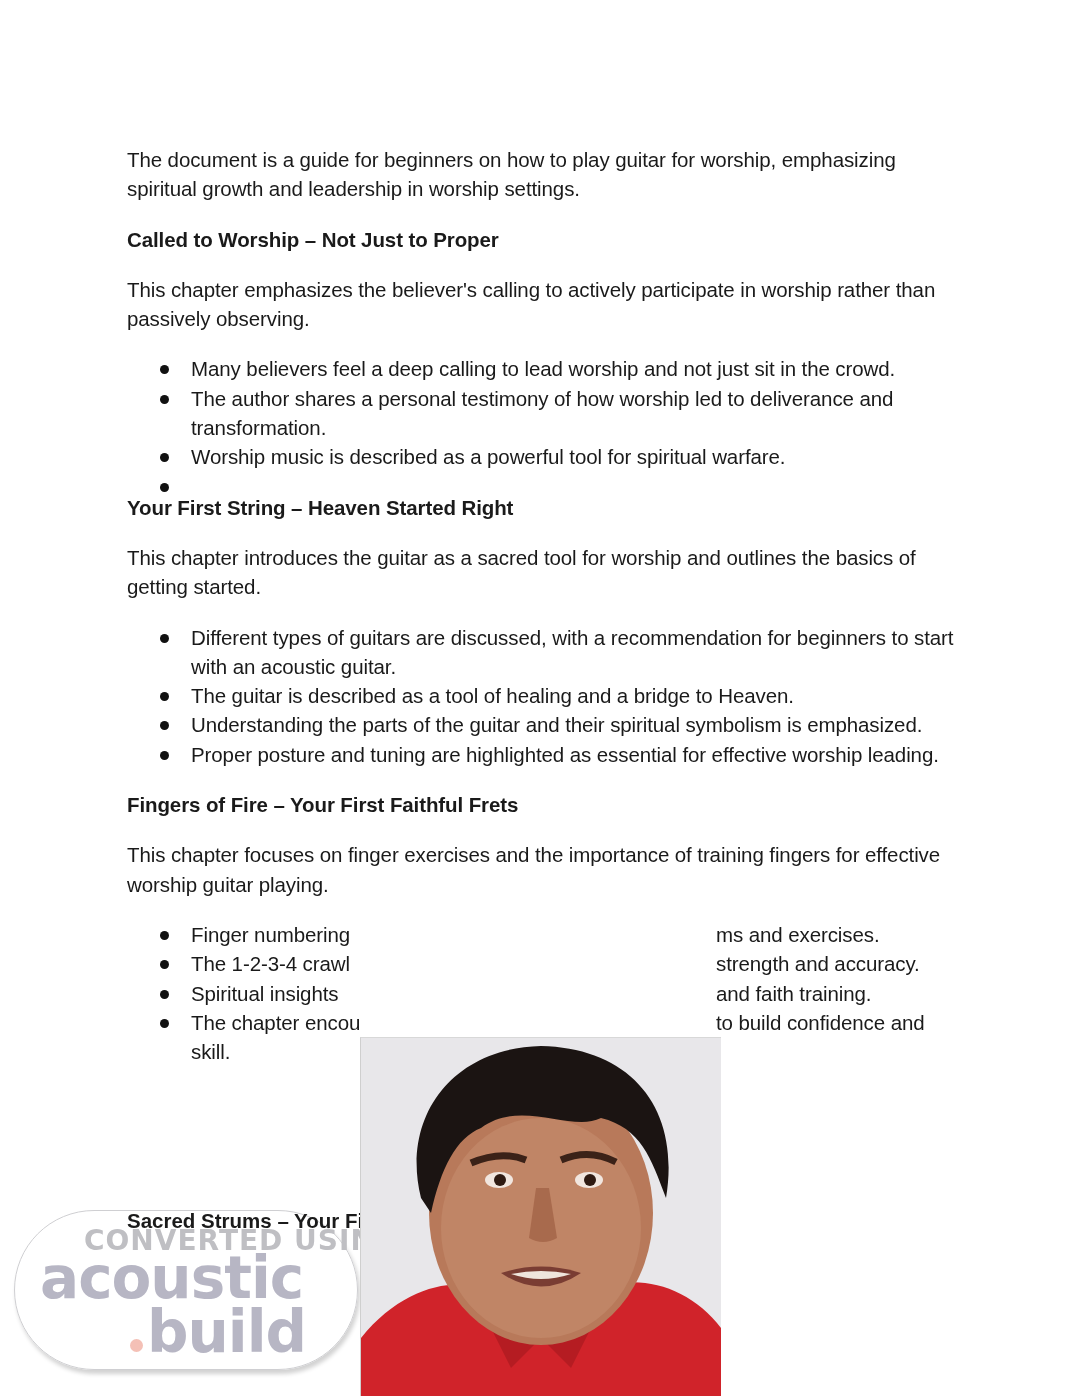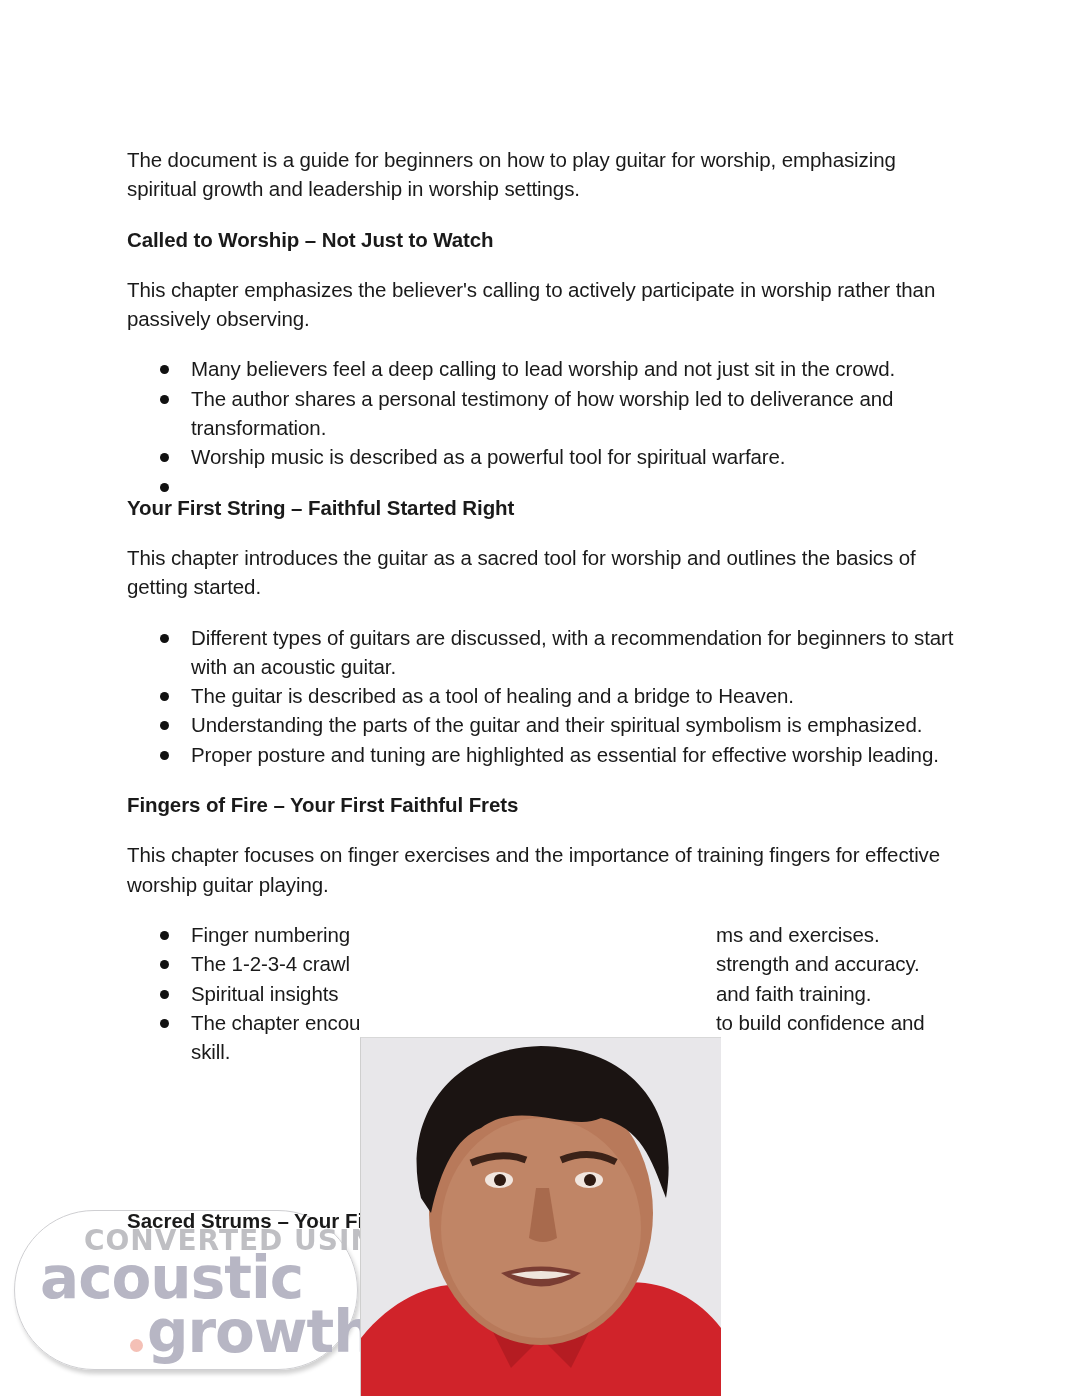--- a/index.html
+++ b/index.html
@@ -131,30 +131,30 @@
     .layer-text { z-index: 1; }
     .watermark, .wm-top, .wm-main, .wm-sub { z-index: 2; }
     .photo { z-index: 4; }
   </style>
 </head>
 <body>
 
 <div class="page layer-text">
   <p class="para">The document is a guide for beginners on how to play guitar for worship, emphasizing spiritual growth and leadership in worship settings.</p>
 
-  <p class="heading">Called to Worship – Not Just to Watch</p>
+  <p class="heading">Called to Worship – Not Just to Proper</p>
   <p class="para">This chapter emphasizes the believer's calling to actively participate in worship rather than passively observing.</p>
   <ul class="bullets">
     <li><span class="dot"></span><span>Many believers feel a deep calling to lead worship and not just sit in the crowd.</span></li>
     <li><span class="dot"></span><span>The author shares a personal testimony of how worship led to deliverance and transformation.</span></li>
     <li><span class="dot"></span><span>Worship music is described as a powerful tool for spiritual warfare.</span></li>
     <li><span class="dot"></span></li>
   </ul>
 
-  <p class="heading">Your First String – Faithful Started Right</p>
+  <p class="heading">Your First String – Heaven Started Right</p>
   <p class="para">This chapter introduces the guitar as a sacred tool for worship and outlines the basics of getting started.</p>
   <ul class="bullets">
     <li><span class="dot"></span><span>Different types of guitars are discussed, with a recommendation for beginners to start with an acoustic guitar.</span></li>
     <li><span class="dot"></span><span>The guitar is described as a tool of healing and a bridge to Heaven.</span></li>
     <li><span class="dot"></span><span>Understanding the parts of the guitar and their spiritual symbolism is emphasized.</span></li>
     <li><span class="dot"></span><span>Proper posture and tuning are highlighted as essential for effective worship leading.</span></li>
   </ul>
 
   <p class="heading">Fingers of Fire – Your First Faithful Frets</p>
   <p class="para">This chapter focuses on finger exercises and the importance of training fingers for effective worship guitar playing.</p>
@@ -164,21 +164,21 @@
     <li><span class="dot"></span><span>Spiritual insights</span><span style="position:absolute;left:589px;">and faith training.</span></li>
     <li><span class="dot"></span><span>The chapter encou</span><span style="position:absolute;left:589px;">to build confidence and</span><br><span>skill.</span></li>
   </ul>
 </div>
 
 <div class="cut-heading">Sacred Strums – Your Fi</div>
 
 <div class="watermark"></div>
 <div class="wm-top">CONVERTED USING</div>
 <div class="wm-main">acoustic</div>
-<div class="wm-sub"><span class="accent-dot"></span><span>growth</span></div>
+<div class="wm-sub"><span class="accent-dot"></span><span>build</span></div>
 
 <div class="photo">
   <svg width="360" height="359" viewBox="0 0 360 359">
     <rect width="360" height="359" fill="#e8e7ea"></rect>
 
     <path d="M0 300 C40 250 90 240 120 250 L180 300 L240 250 C280 235 330 250 360 290 L360 359 L0 359 Z" fill="#d0232a"></path>
     <path d="M110 250 L150 330 L180 300 Z" fill="#b51c22"></path>
     <path d="M250 250 L210 330 L180 300 Z" fill="#b51c22"></path>
 
     <path d="M120 230 L240 230 L232 290 L180 305 L128 290 Z" fill="#b07456"></path>

